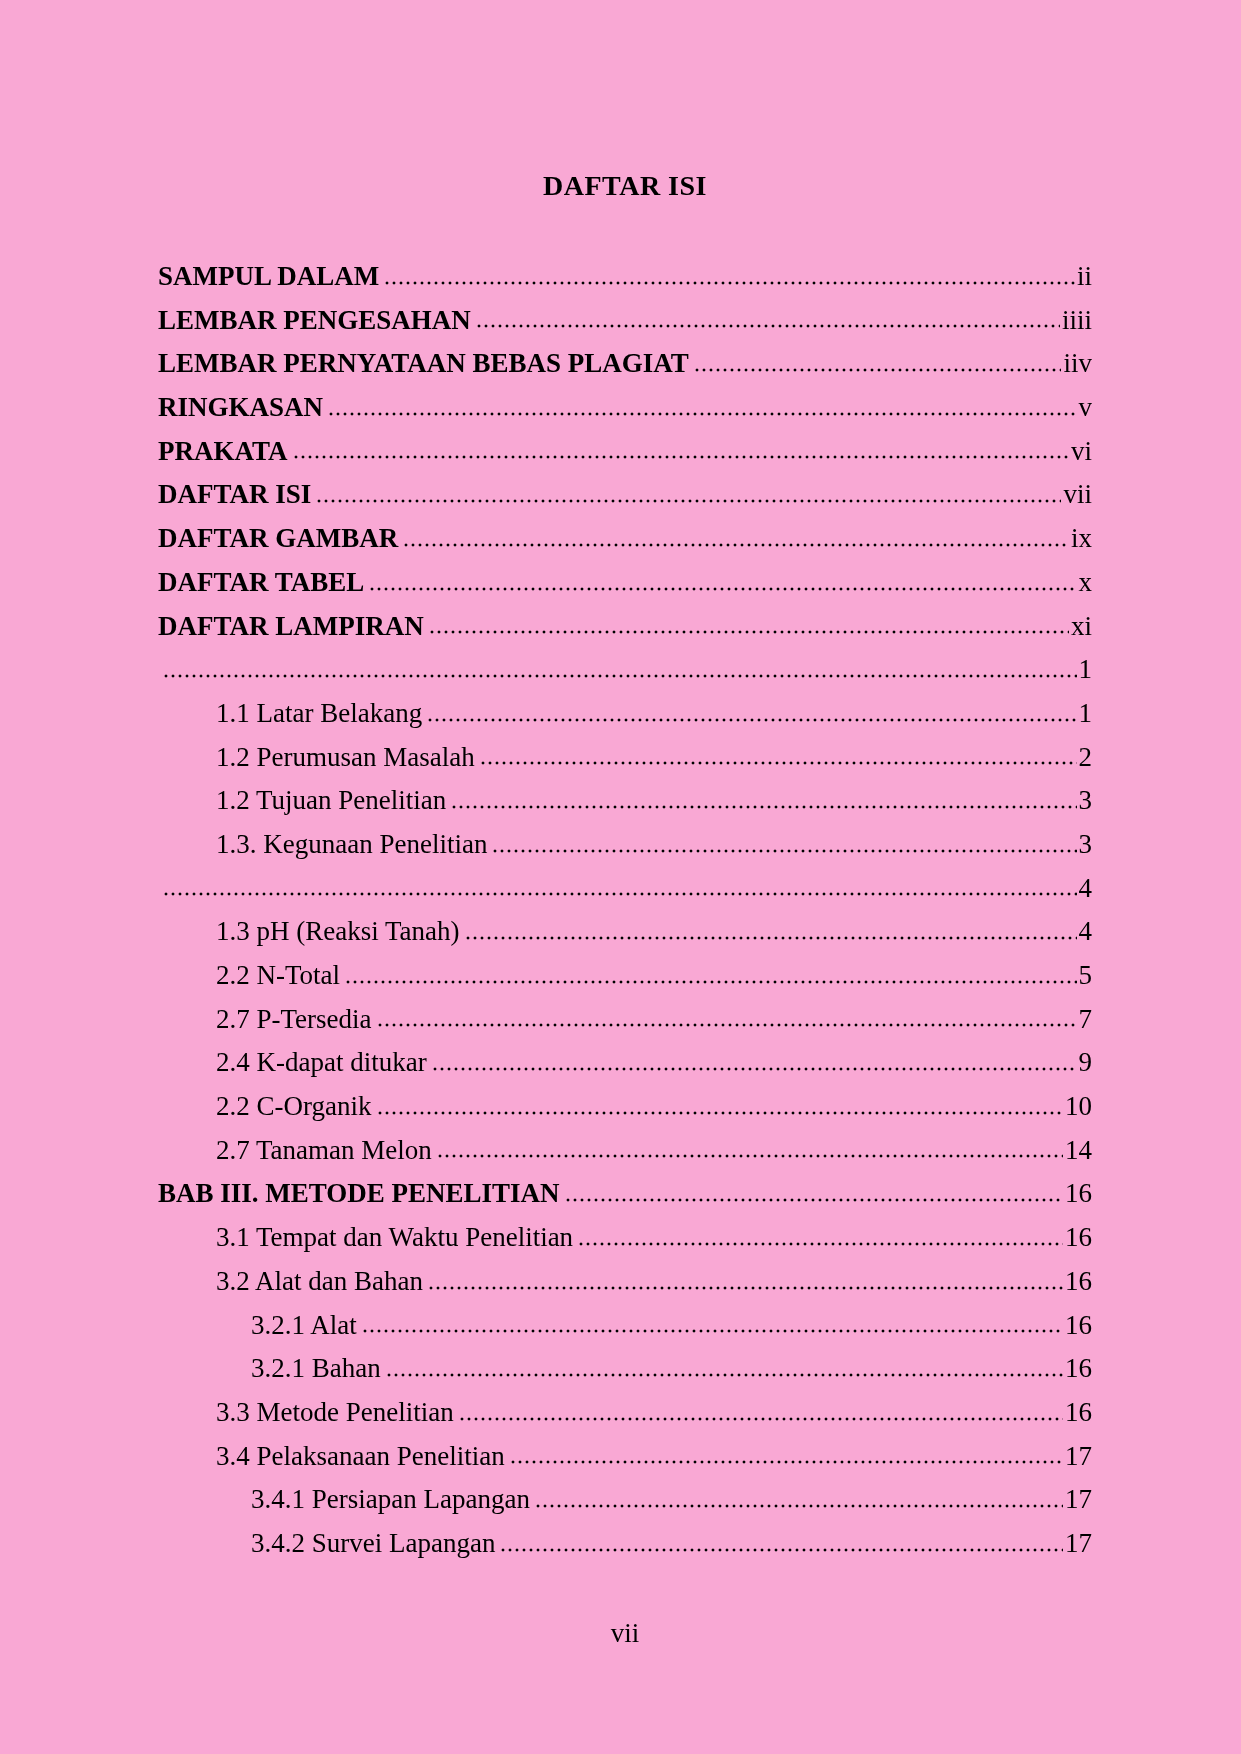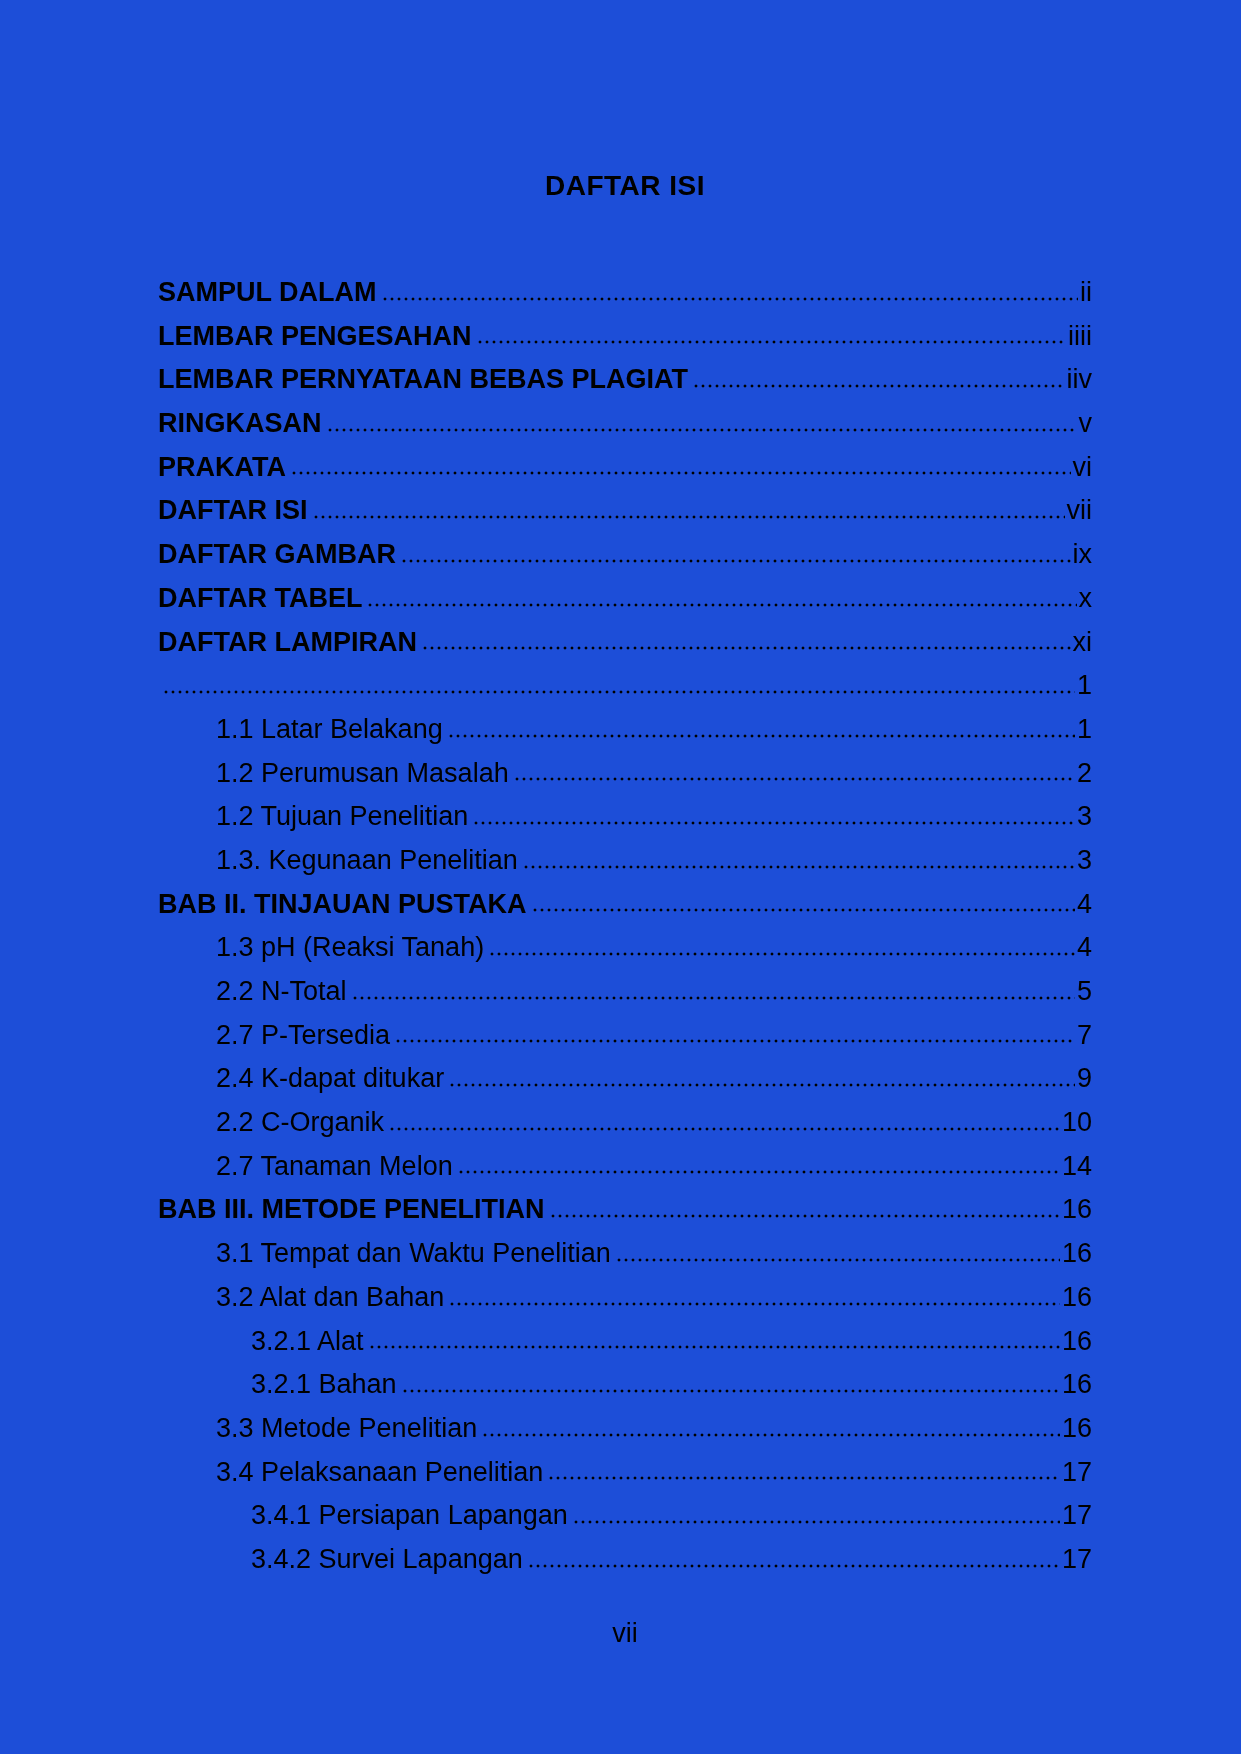--- a/index.html
+++ b/index.html
@@ -4,39 +4,39 @@
 <style>
   html, body {
     margin: 0;
     padding: 0;
     background: #ffffff;
   }
   .page {
     position: relative;
     width: 1241px;
     height: 1754px;
-    background: #1d4ed8;
-    font-family: Liberation Sans, sans-serif;
+    background: #f9a8d4;
+    font-family: Liberation Serif, serif;
     color: #000000;
     overflow: hidden;
   }
   .title {
     position: absolute;
     top: 170px;
     left: 158px;
     width: 934px;
     margin: 0;
     text-align: center;
     font-size: 28px;
     font-weight: bold;
     letter-spacing: 0.5px;
   }
   .toc {
     position: absolute;
-    top: 264px;
+    top: 248px;
     left: 158px;
     width: 934px;
   }
   .toc-row {
     height: 43.7px;
     display: flex;
     align-items: flex-end;
     font-size: 27px;
     line-height: 1.1;
     white-space: nowrap;
@@ -151,21 +151,20 @@
     <span class="pagenum">3</span>
   </div>
 
   <div class="toc-row level-1">
     <span class="label">1.3. Kegunaan Penelitian</span>
     <span class="dots"></span>
     <span class="pagenum">3</span>
   </div>
 
   <div class="toc-row level-0 bold">
-    <span class="label">BAB II. TINJAUAN PUSTAKA</span>
     <span class="dots"></span>
     <span class="pagenum">4</span>
   </div>
 
   <div class="toc-row level-1">
     <span class="label">1.3 pH (Reaksi Tanah)</span>
     <span class="dots"></span>
     <span class="pagenum">4</span>
   </div>
 

